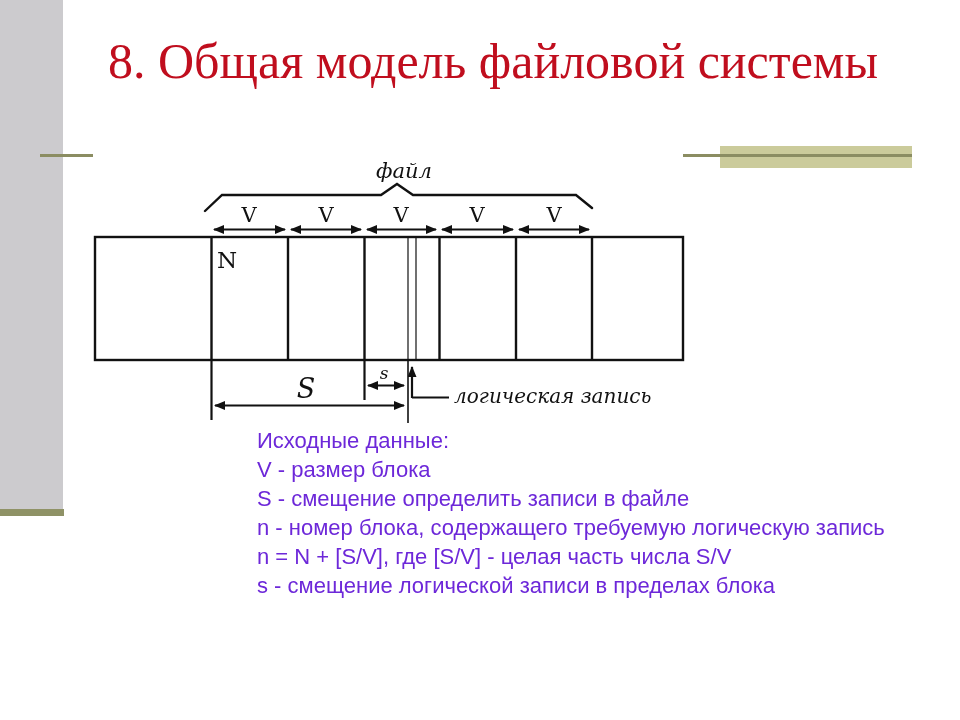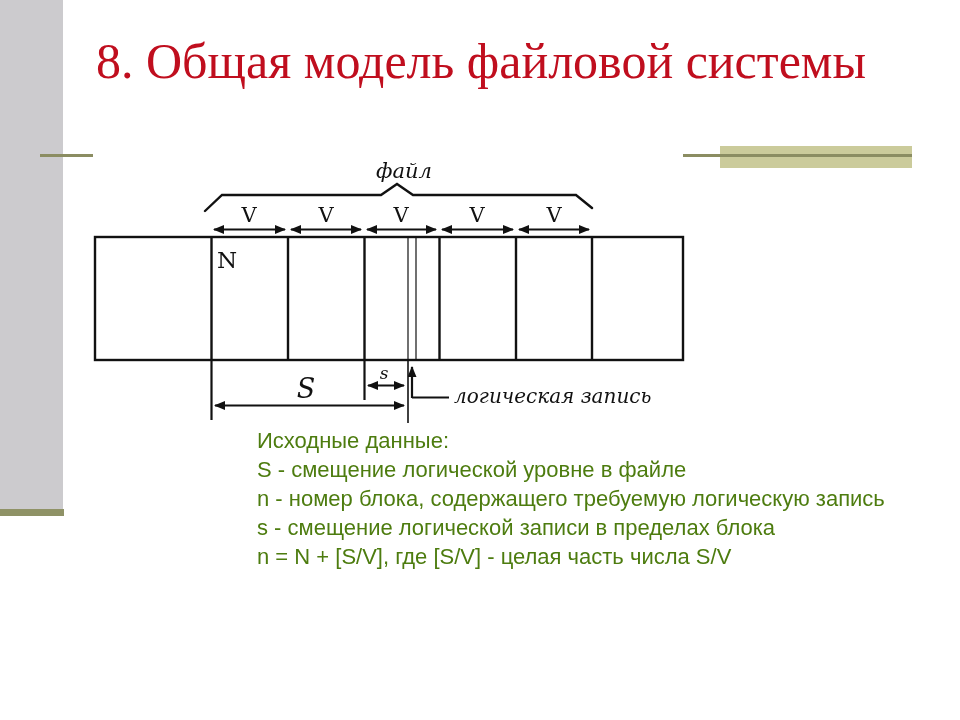--- a/index.html
+++ b/index.html
@@ -6,31 +6,31 @@
   .slide{
     position:relative;width:960px;height:720px;background:#ffffff;
     overflow:hidden;font-family:"Liberation Sans",sans-serif;
   }
   .sidebar{position:absolute;left:0;top:0;width:63px;height:509px;background:#cccbce;}
   .sidebar-accent{position:absolute;left:0;top:509px;width:64px;height:7px;background:#8f9266;}
   .deco-line-left{position:absolute;left:40px;top:154px;width:53px;height:3px;background:#8b8d62;}
   .deco-tan-bar{position:absolute;left:720px;top:146px;width:192px;height:22px;background:#cbcb9b;}
   .deco-line-right{position:absolute;left:683px;top:154px;width:229px;height:3px;background:#8b8d62;}
   .title{
-    position:absolute;left:96px;top:32px;width:840px;
+    position:absolute;left:108px;top:32px;width:840px;
     font-family:"Liberation Serif",serif;font-size:50px;line-height:59px;
     color:#c00e1e;white-space:nowrap;
   }
   .diagram-svg{position:absolute;left:0;top:0;width:960px;height:720px;}
   .diagram-svg text{fill:#111;}
   .lbl-serif{font-family:"DejaVu Serif",serif;}
   .lbl-ital{font-family:"DejaVu Serif",serif;font-style:italic;}
   .body-text{
     position:absolute;left:257px;top:426px;width:700px;
-    font-size:22px;line-height:29px;color:#4d7c0f;white-space:nowrap;
+    font-size:22px;line-height:29px;color:#6d28d9;white-space:nowrap;
   }
 </style>
 </head>
 <body>
 
 <div class="slide">
 
   <div class="sidebar"></div>
   <div class="sidebar-accent"></div>
   <div class="deco-line-left"></div>
@@ -96,19 +96,20 @@
     <line x1="215" y1="405.5" x2="404" y2="405.5" stroke="#111" stroke-width="2.2" marker-start="url(#ah)" marker-end="url(#ah)"></line>
     <text x="306" y="398" text-anchor="middle" class="lbl-ital" font-size="27">S</text>
 
     <line x1="412" y1="398" x2="412" y2="367" stroke="#111" stroke-width="2.2" marker-end="url(#ah)"></line>
     <line x1="412" y1="397.5" x2="449" y2="397.5" stroke="#111" stroke-width="2.2"></line>
     <text x="454" y="403" class="lbl-ital" font-size="20">логическая запись</text>
   </svg>
 
   <div class="body-text">
     <div>Исходные данные:</div>
-    <div>S - смещение логической уровне в файле</div>
+    <div>V - размер блока</div>
+    <div>S - смещение определить записи в файле</div>
     <div>n - номер блока, содержащего требуемую логическую запись</div>
+    <div>n = N + [S/V], где [S/V] - целая часть числа S/V</div>
     <div>s - смещение логической записи в пределах блока</div>
-    <div>n = N + [S/V], где [S/V] - целая часть числа S/V</div>
   </div>
 
 </div>
 
 </body></html>

